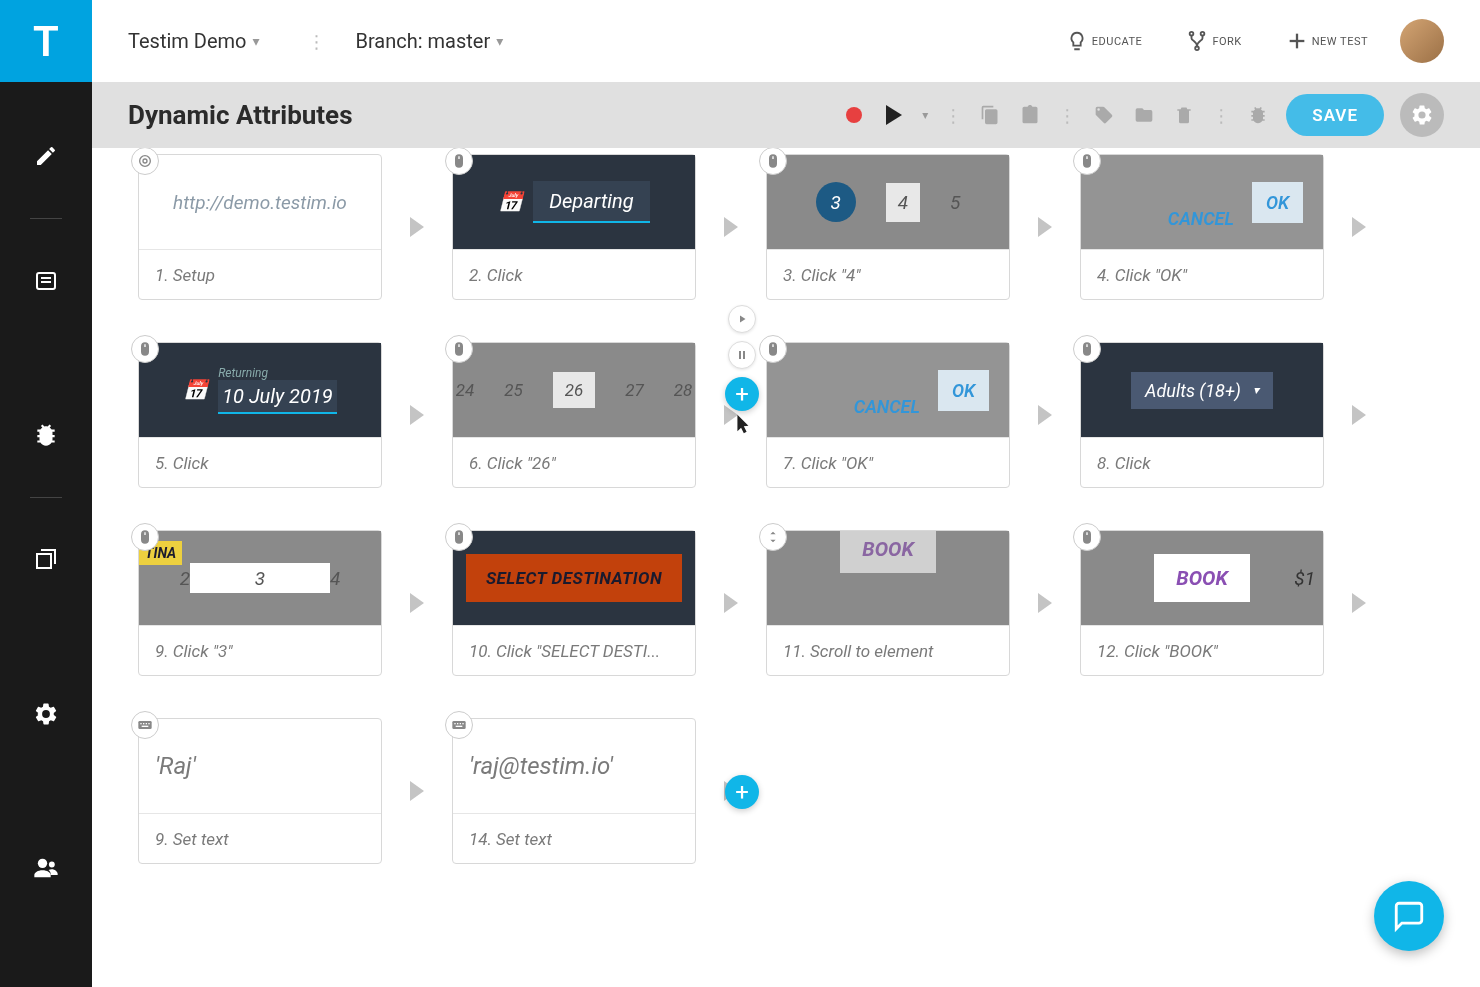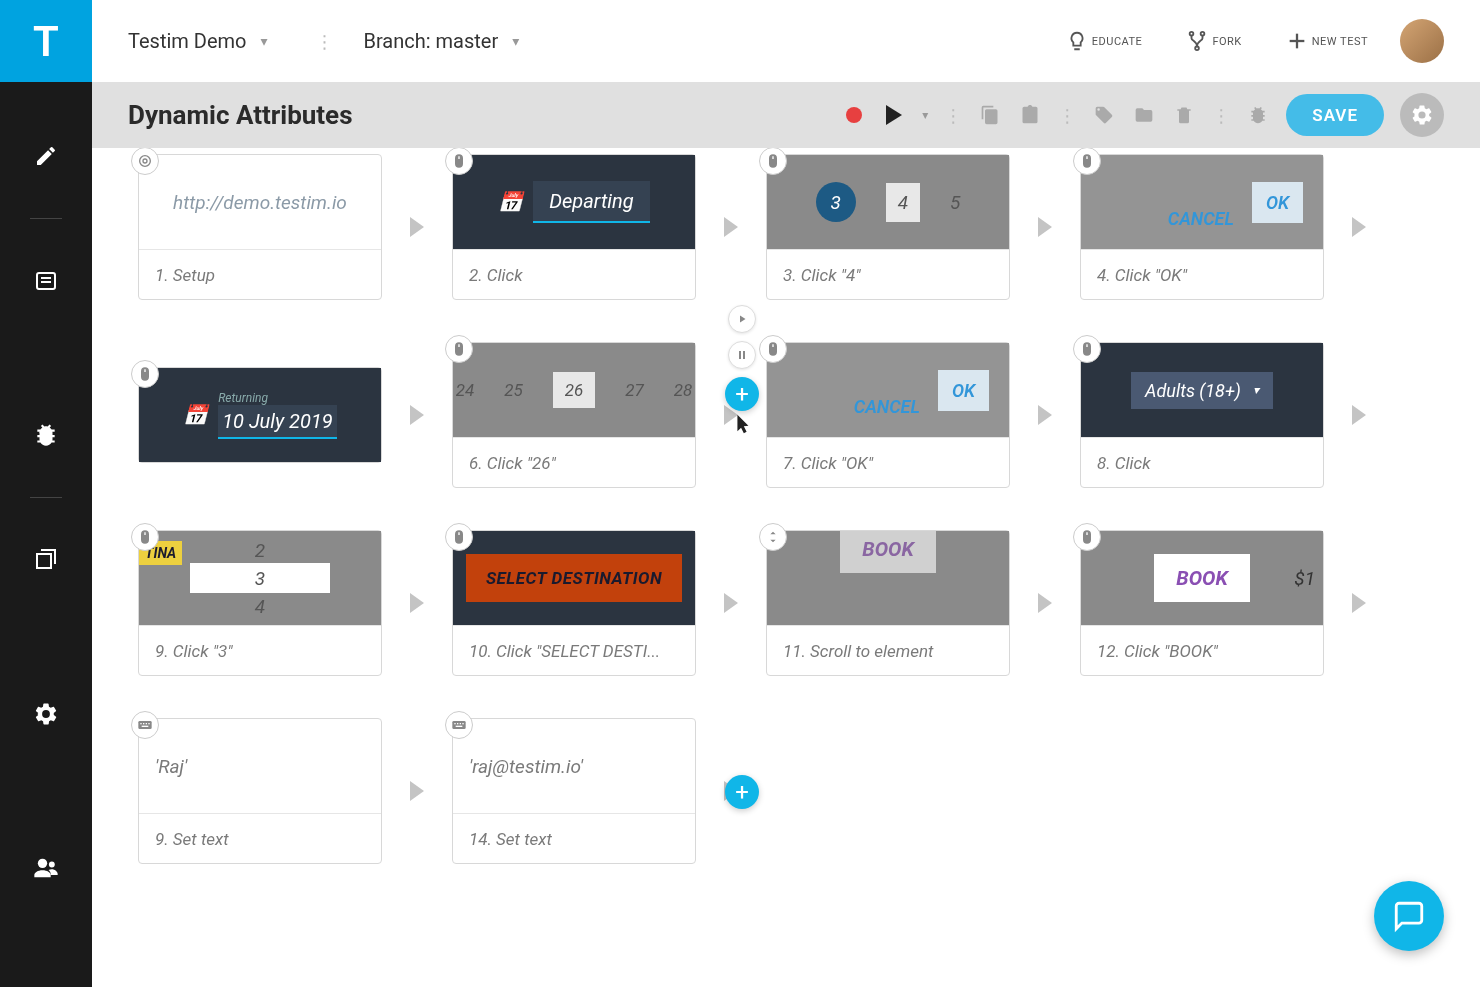--- a/index.html
+++ b/index.html
@@ -8,21 +8,21 @@
 
 .sidebar { position: absolute; left: 0; top: 0; width: 92px; height: 100%; background: #1a1a1a; }
 .logo { width: 92px; height: 82px; background: #00a3e0; display: flex; align-items: center; justify-content: center; }
 .logo span { color: #fff; font-size: 42px; font-weight: 600; }
 .side-icons { display: flex; flex-direction: column; align-items: center; gap: 48px; padding-top: 60px; }
 .side-icon { width: 28px; height: 28px; display: flex; align-items: center; justify-content: center; cursor: pointer; }
 .side-divider { width: 32px; height: 1px; background: #444; }
 
 
 .header { position: absolute; left: 92px; top: 0; right: 0; height: 82px; display: flex; align-items: center; padding: 0 36px; background: #fff; }
-.hdr-dd { display: flex; align-items: center; gap: 14px; color: #333; font-size: 20px; cursor: pointer; margin-right: 48px; }
+.hdr-dd { display: flex; align-items: center; gap: 6px; color: #333; font-size: 20px; cursor: pointer; margin-right: 48px; }
 .hdr-dd .chev { color: #999; font-size: 14px; }
 .hdr-right { margin-left: auto; display: flex; align-items: center; gap: 20px; }
 .hdr-action { display: flex; flex-direction: row; align-items: center; gap: 4px; cursor: pointer; padding: 0 12px; }
 .hdr-action-label { font-size: 11px; color: #555; letter-spacing: 0.5px; }
 .avatar { width: 44px; height: 44px; border-radius: 50%; background: linear-gradient(135deg, #d4a574, #9b7046); }
 
 
 .toolbar { position: absolute; left: 92px; top: 82px; right: 0; height: 66px; background: #e0e0e0; display: flex; align-items: center; padding: 0 36px; }
 .page-title { font-size: 26px; font-weight: 700; color: #2b2b2b; }
 .tb-right { margin-left: auto; display: flex; align-items: center; gap: 16px; }
@@ -50,21 +50,21 @@
 .tn-chip { background: #354252; padding: 8px 16px; font-size: 20px; color: #fff; border-bottom: 2px solid #10b6e8; }
 .tn-cal-icon { color: #7a95b4; margin-right: 10px; font-size: 20px; }
 .tn-grey { background: #8a8a8a; width: 100%; height: 100%; display: flex; align-items: center; justify-content: center; gap: 30px; font-size: 19px; color: #555; }
 .tn-num-sel { background: #e8e8e8; padding: 8px 12px; color: #555; }
 .tn-num-circle { width: 40px; height: 40px; border-radius: 50%; background: #1d5a84; color: #fff; display: flex; align-items: center; justify-content: center; }
 .tn-dialog { background: #949494; width: 100%; height: 100%; display: flex; align-items: center; justify-content: flex-end; padding-right: 20px; gap: 18px; }
 .tn-dlg-cancel { color: #3296d9; font-size: 18px; font-weight: 600; margin-top: 32px; }
 .tn-dlg-ok { background: #dae7f0; color: #3296d9; padding: 10px 14px; font-size: 18px; font-weight: 600; }
 .tn-yellow { background: #c2410c; color: #1a1a2e; padding: 14px 20px; font-size: 17px; font-weight: 700; letter-spacing: 0.5px; }
 .tn-book { background: #fff; color: #8a4fb3; padding: 12px 22px; font-size: 20px; font-weight: 700; }
-.tn-text { color: #7a7a7a; font-size: 19px; padding-left: 16px; width: 100%; }
+.tn-text { color: #7a7a7a; font-size: 24px; padding-left: 16px; width: 100%; }
 .tn-dropdown { background: #4a5972; color: #fff; padding: 8px 14px; font-size: 18px; display: flex; align-items: center; gap: 12px; }
 .vert-ctrl { position: absolute; display: flex; flex-direction: column; gap: 8px; align-items: center; }
 .vert-ctrl .ctrl { width: 28px; height: 28px; border-radius: 50%; background: #fff; border: 1px solid #ddd; display: flex; align-items: center; justify-content: center; box-shadow: 0 1px 3px rgba(0,0,0,0.1); }
 .chat-fab { position: absolute; right: 36px; bottom: 36px; width: 70px; height: 70px; border-radius: 50%; background: #10b6e8; display: flex; align-items: center; justify-content: center; box-shadow: 0 4px 12px rgba(0,0,0,0.25); cursor: pointer; }
 </style>
 </head>
 <body>
 
 <div class="sidebar">
   <div class="logo">
@@ -287,20 +287,21 @@
           </div>
       <div class="thumb">
             <div class="tn-dark" style="flex-direction:row">
               <span class="tn-cal-icon">📅</span>
               <div>
                 <div style="font-size:12px;color:#8aa">Returning</div>
                 <div class="tn-chip" style="padding:4px 4px">10 July 2019</div>
               </div>
             </div>
           </div>
+      <div class="step-label">5. Click</div>
     </div>
         <div class="arrow">
           <div class="arrow-tri"></div>
         </div>
         <div class="step">
       <div class="thumb-badge">
             <svg width="16" height="16" viewBox="0 0 24 24" fill="#888">
               <path d="M12 2a6 6 0 0 0-6 6v8a6 6 0 0 0 12 0V8a6 6 0 0 0-6-6zm-1 3h2v4h-2z"></path>
             </svg>
           </div>
@@ -353,21 +354,21 @@
         </div>
       </div>
       <div class="row">
         <div class="step">
       <div class="thumb-badge">
             <svg width="16" height="16" viewBox="0 0 24 24" fill="#888">
               <path d="M12 2a6 6 0 0 0-6 6v8a6 6 0 0 0 12 0V8a6 6 0 0 0-6-6zm-1 3h2v4h-2z"></path>
             </svg>
           </div>
       <div class="thumb">
-            <div class="tn-grey" style="flex-direction:column;gap:0;padding:0;position:relative">
+            <div class="tn-grey" style="gap:0;padding:0;position:relative">
               <div style="position:absolute;left:0;top:10px;background:#edd03f;color:#1a1a2e;padding:4px 6px;font-weight:700;font-size:14px">TINA</div>
               <div style="height:26px;display:flex;align-items:center">2</div>
               <div style="background:#fff;width:140px;height:30px;display:flex;align-items:center;justify-content:center">3</div>
               <div style="height:26px;display:flex;align-items:center">4</div>
             </div>
           </div>
       <div class="step-label">9. Click "3"</div>
     </div>
         <div class="arrow">
           <div class="arrow-tri"></div>

